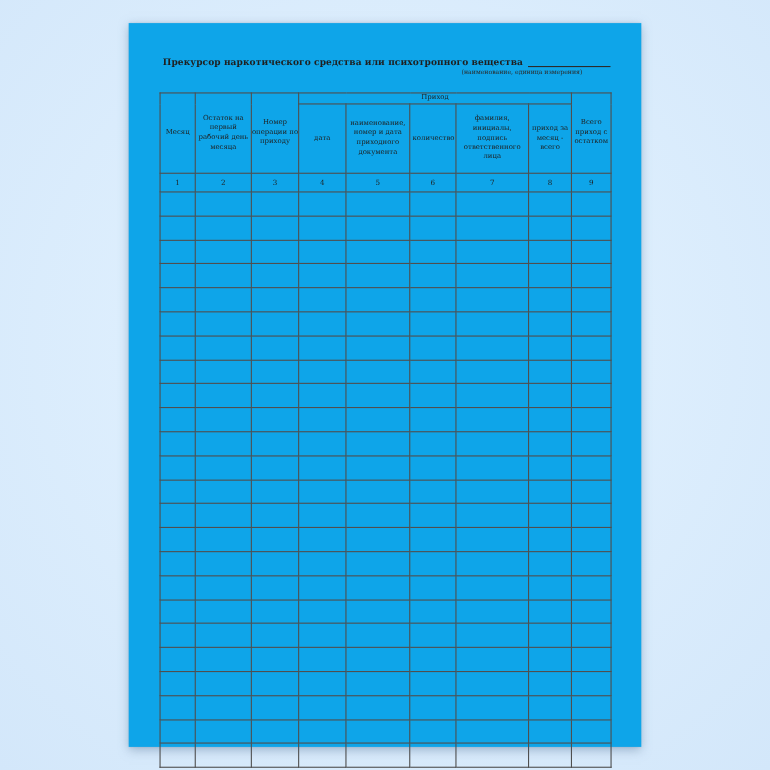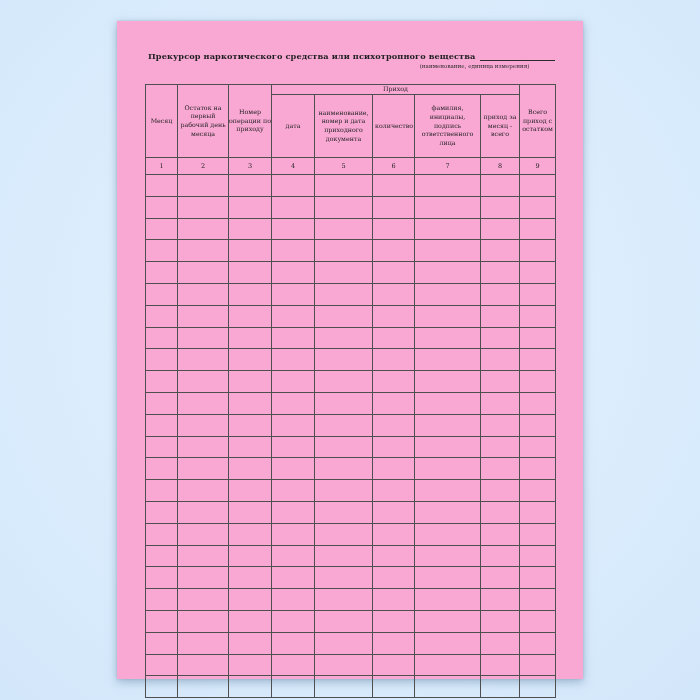--- a/index.html
+++ b/index.html
@@ -5,21 +5,21 @@
   html, body { margin: 0; padding: 0; }
   body {
     width: 700px; height: 700px; overflow: hidden;
     background: radial-gradient(circle at 50% 45%, #e9f4fe 0%, #ddeefd 45%, #d3e7fa 100%);
     font-family: "DejaVu Serif", "Liberation Serif", serif;
     color: #1f1f1f;
     position: relative;
   }
   .page {
     position: absolute; left: 117px; top: 21px; width: 466px; height: 658px;
-    background: #f9a8d4;
+    background: #0ea5e9;
     box-shadow: 0 3px 9px rgba(105,135,165,0.55), 0 0 2px rgba(120,150,180,0.4);
   }
   .title-row {
     position: absolute; left: 31px; right: 28px; top: 30px;
     display: flex; align-items: flex-end;
     font-size: 8.2px; font-weight: bold; letter-spacing: 0.1px;
     white-space: nowrap;
   }
   .fill-line {
     flex: 1; height: 2px; margin-left: 4px;

